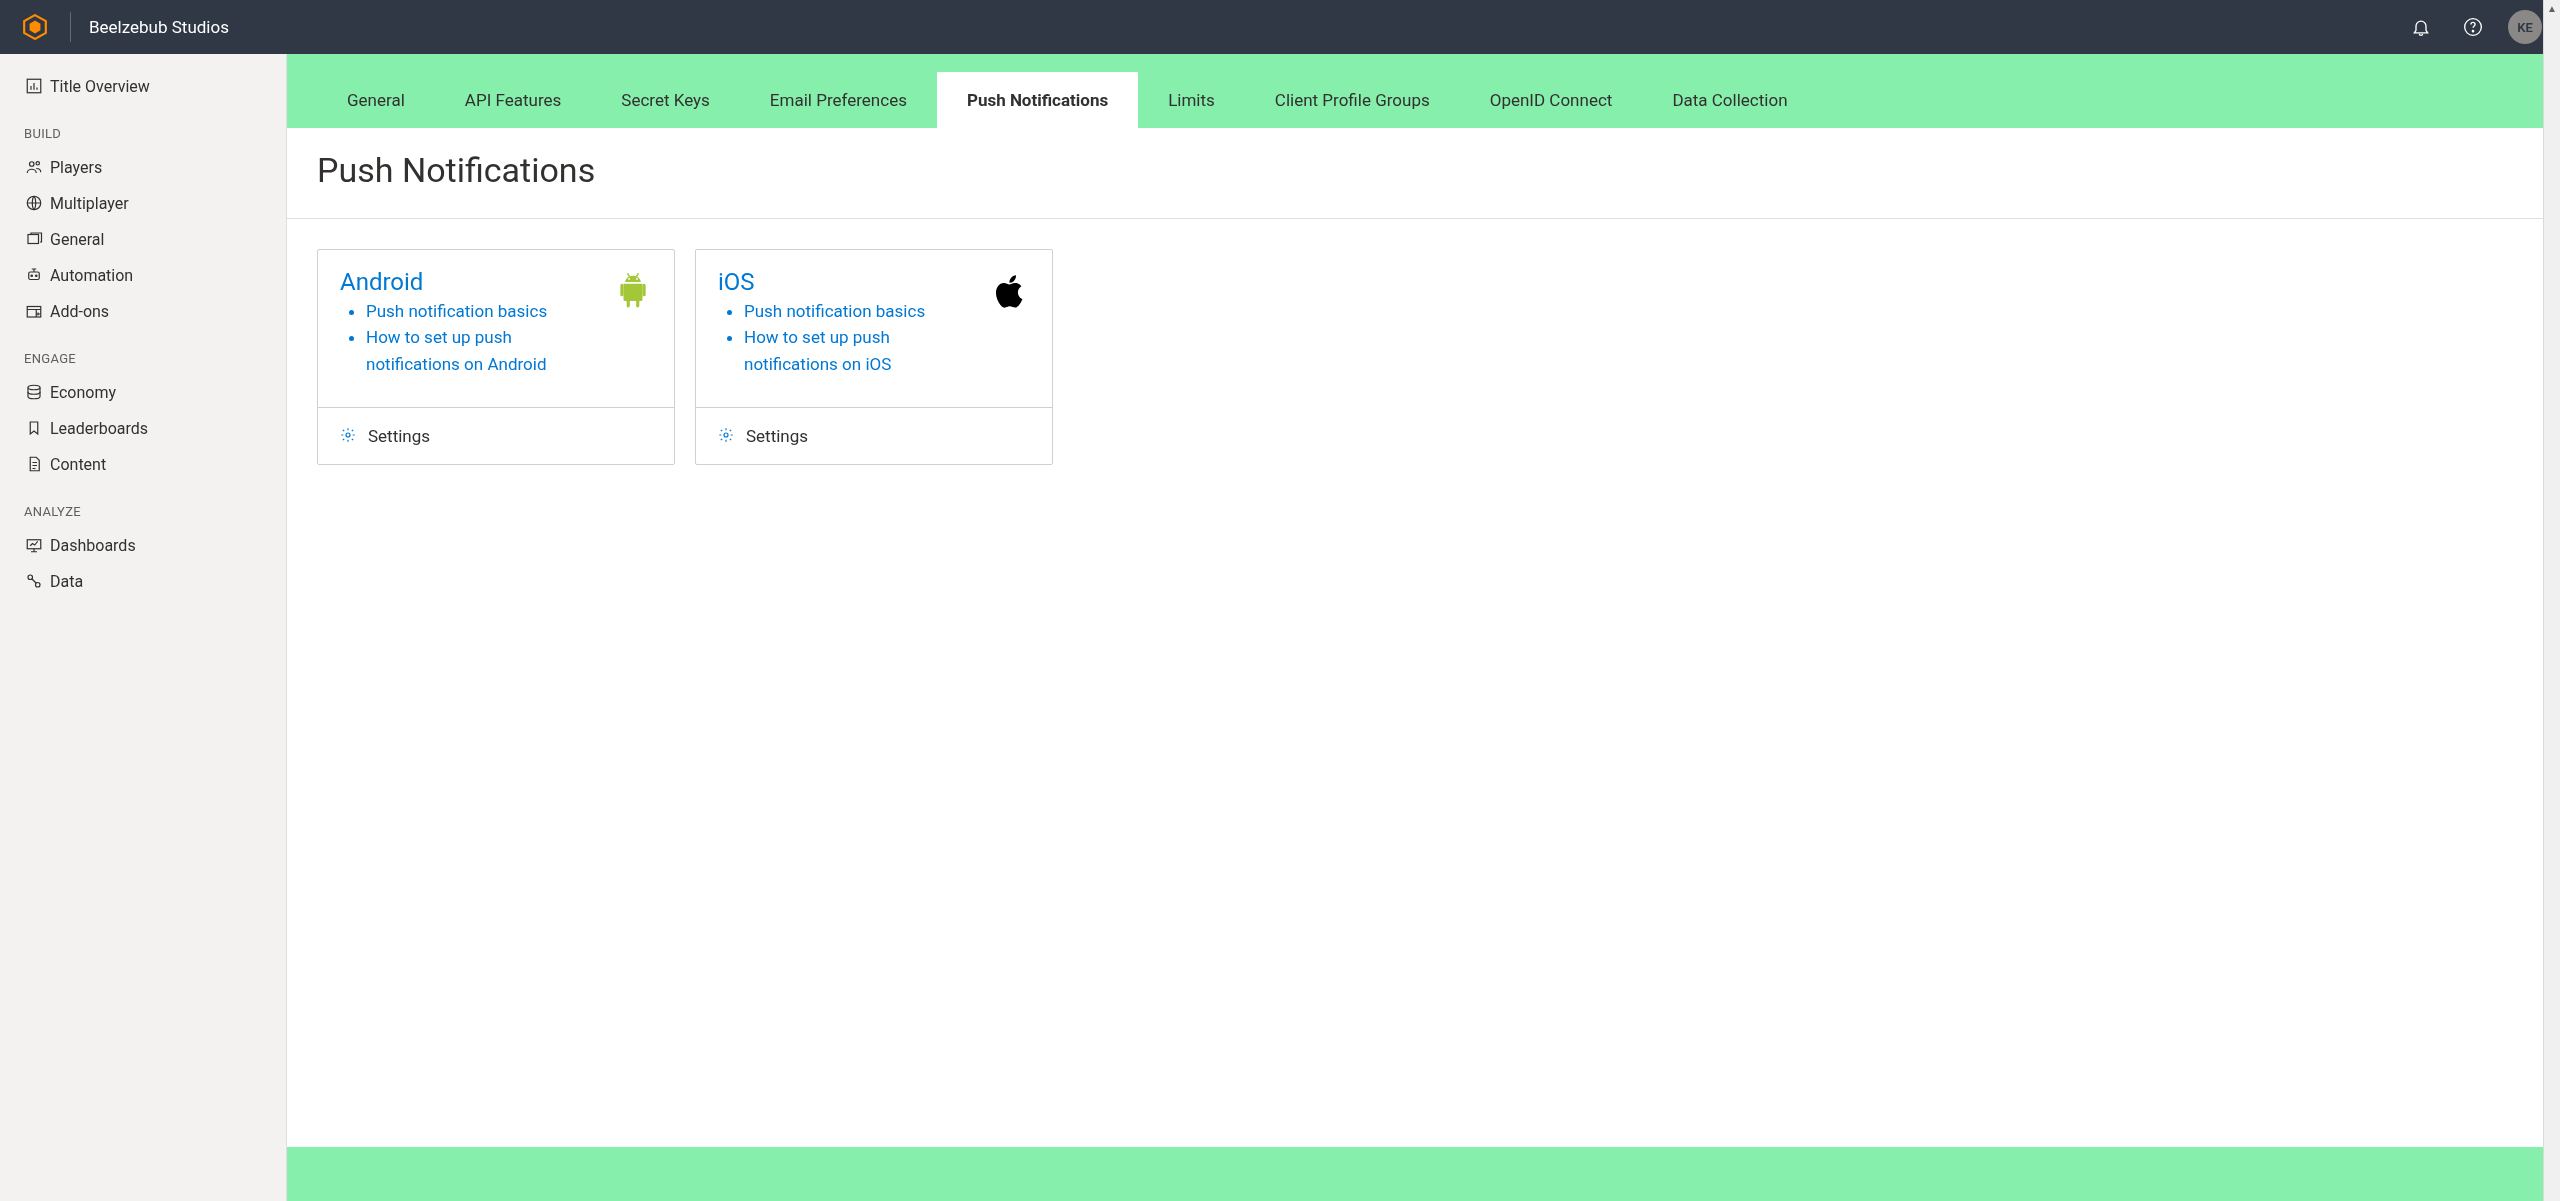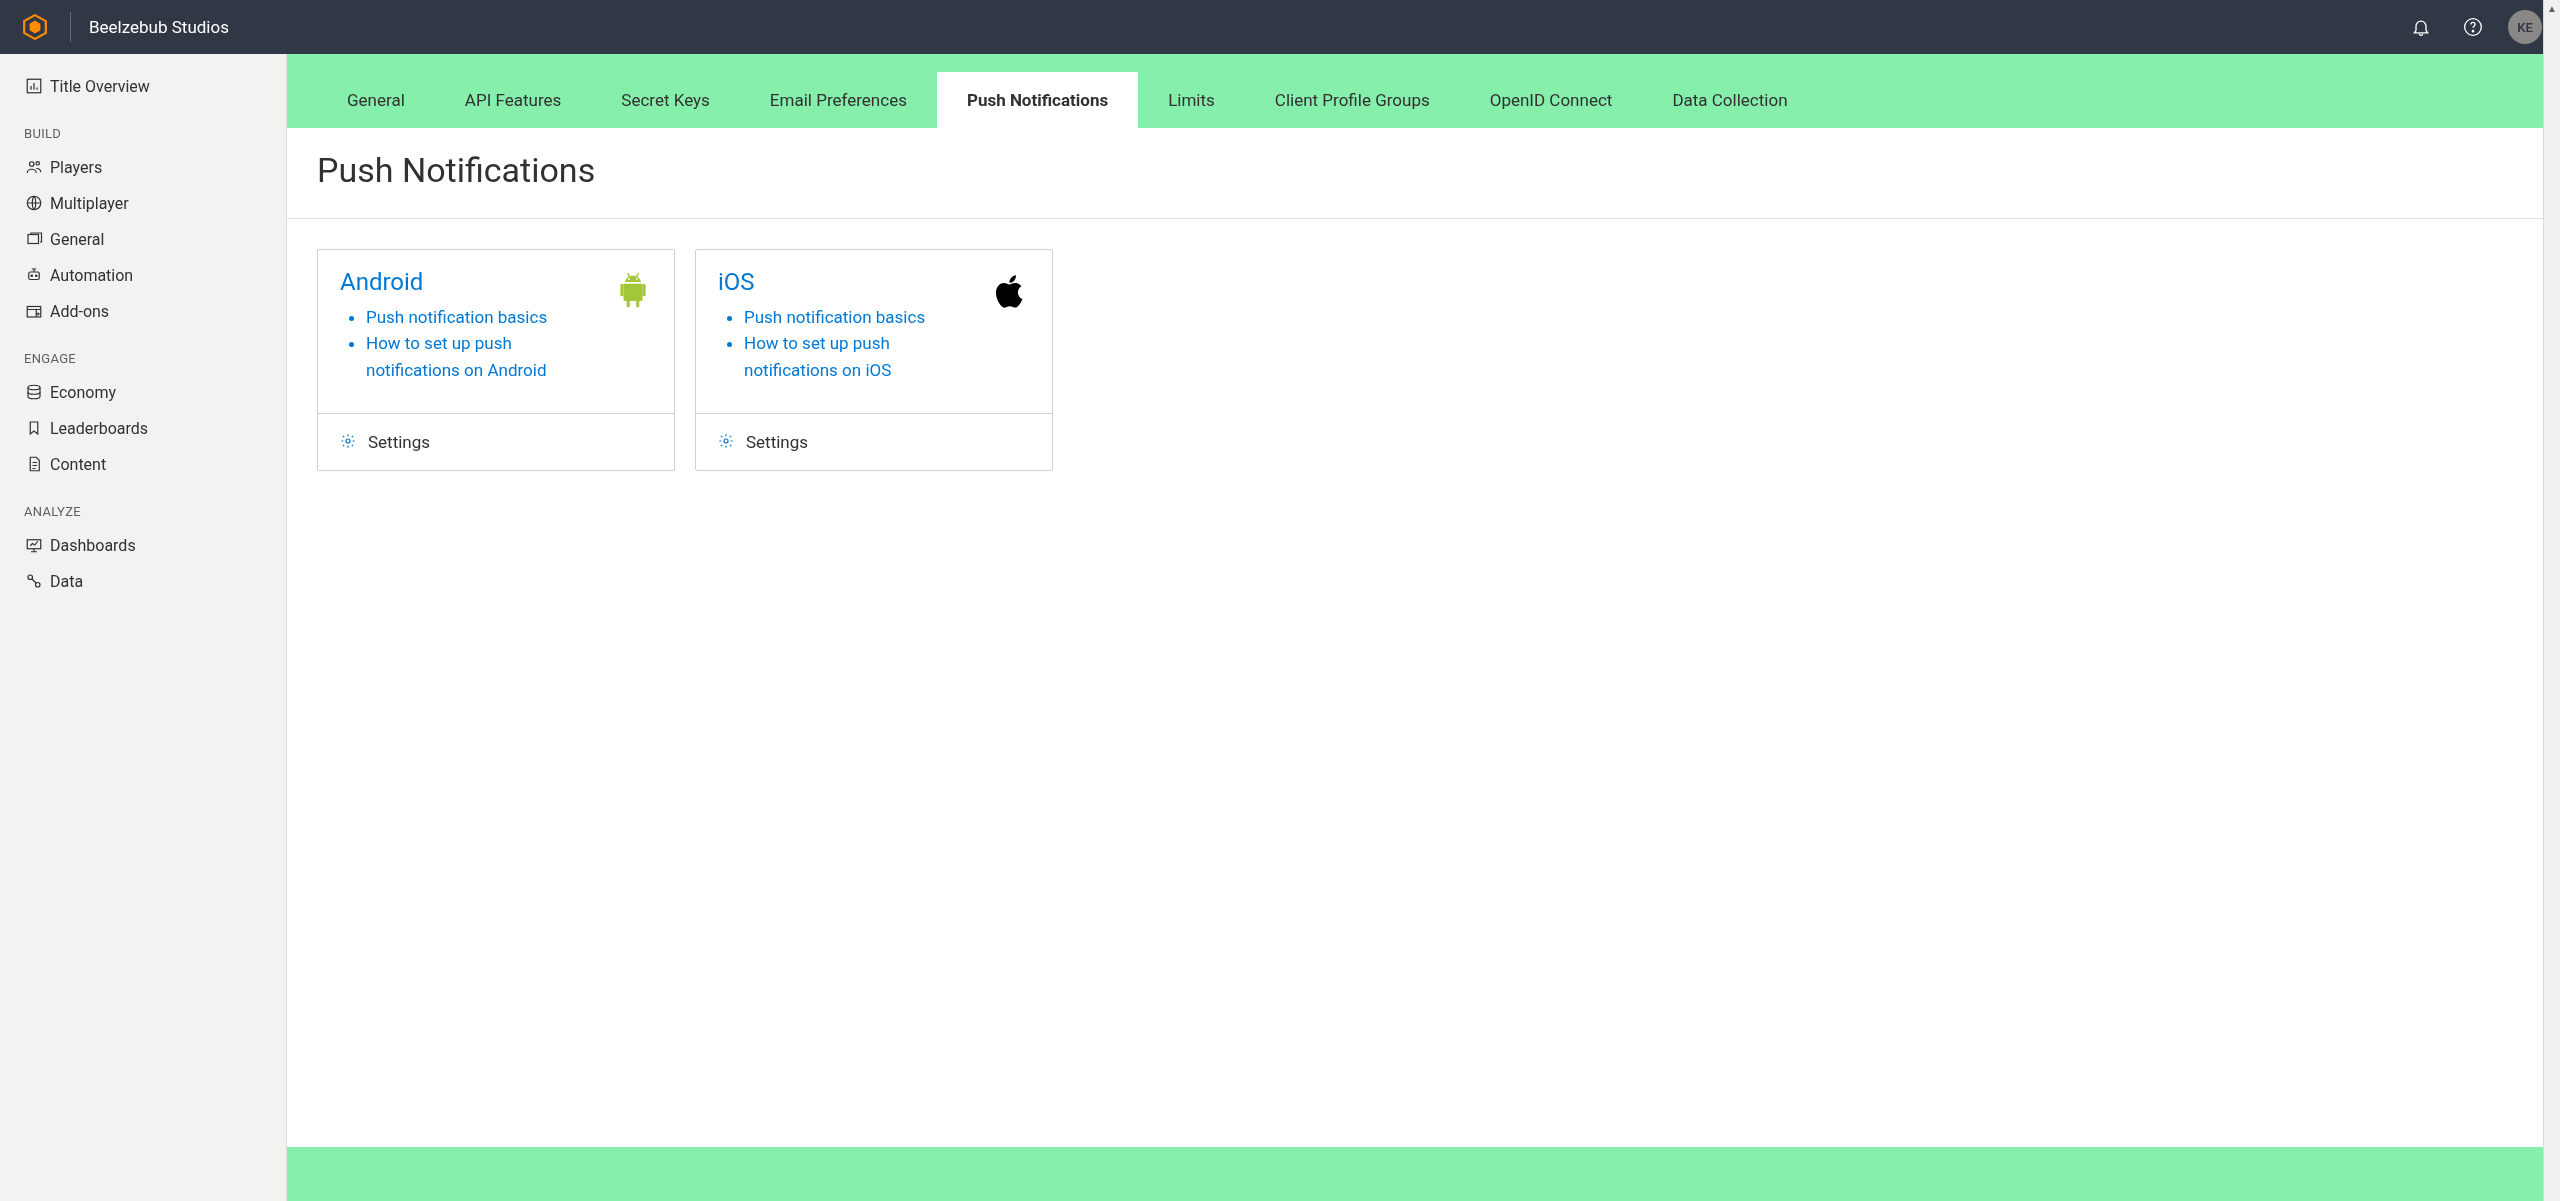--- a/index.html
+++ b/index.html
@@ -30,21 +30,21 @@
     .tab { padding:18px 30px; font-size:17px; color:#323130; cursor:pointer; background:transparent;}
     .tab.active { background:#fff; font-weight:700;}
     
     .panel { background:#fff; margin:0; min-height:calc(100% - 128px);}
     .panel-head { padding:22px 30px 28px; border-bottom:1px solid #E1DFDD; font-size:34px; font-weight:400;}
     .panel-body { padding:30px; display:flex; gap:20px; align-items:flex-start;}
     
     .card { width:358px; border:1px solid #D2D0CE; border-radius:2px; background:#fff; display:flex; flex-direction:column;}
     .card-body { padding:18px 22px 30px; display:flex; gap:10px;}
     .card-body .txt { flex:1;}
-    .card-body h3 { color:#0078D4; font-size:24px; font-weight:400; margin-bottom:8px;}
+    .card-body h3 { color:#0078D4; font-size:24px; font-weight:400; margin-bottom:2px;}
     .card-body ul { padding-left:26px;}
     .card-body ul li { color:#0078D4; font-size:17px; line-height:1.55; cursor:pointer;}
     .card-body .platform-ic { width:38px;flex:0 0 38px;}
     .card-foot { border-top:1px solid #D2D0CE; padding:18px 22px; display:flex; align-items:center; gap:10px; color:#323130; font-size:17px; cursor:pointer;}
     .card-foot .cog { color:#0078D4; width:18px;height:18px;}
     
     .winscroll { position:fixed; right:0; top:0; width:17px; height:100vh; background:#F0F0F0; border-left:1px solid #D9D9D9;}
     .winscroll .arrow { height:17px;display:flex;align-items:center;justify-content:center;color:#606060;font-size:10px;}
     svg { display:block;}
   </style>

